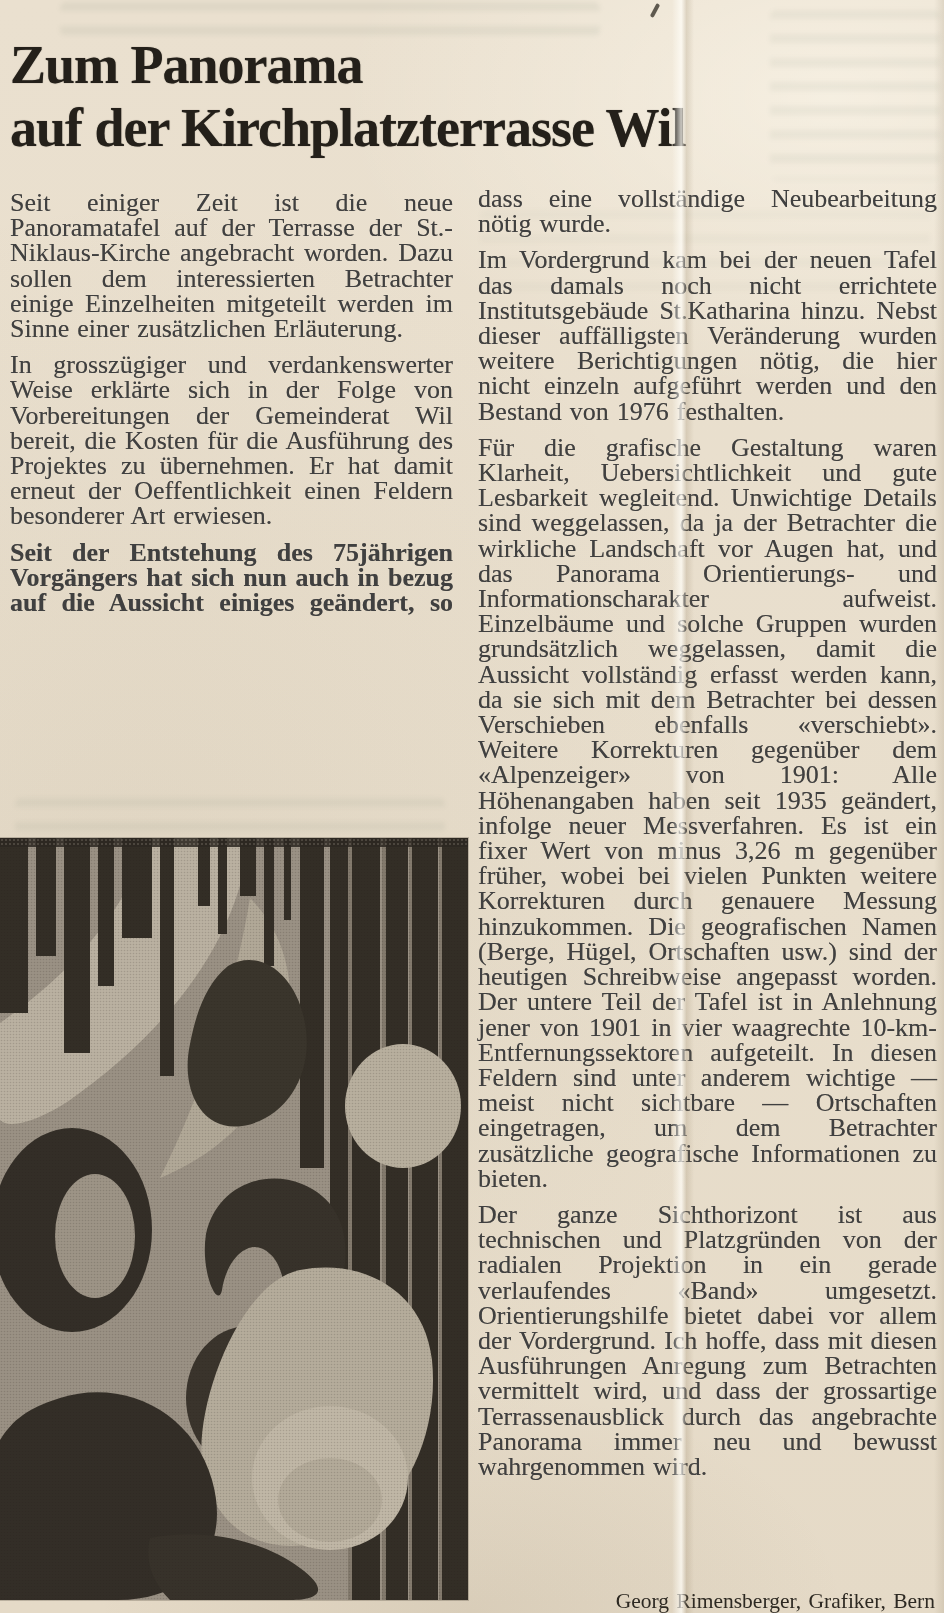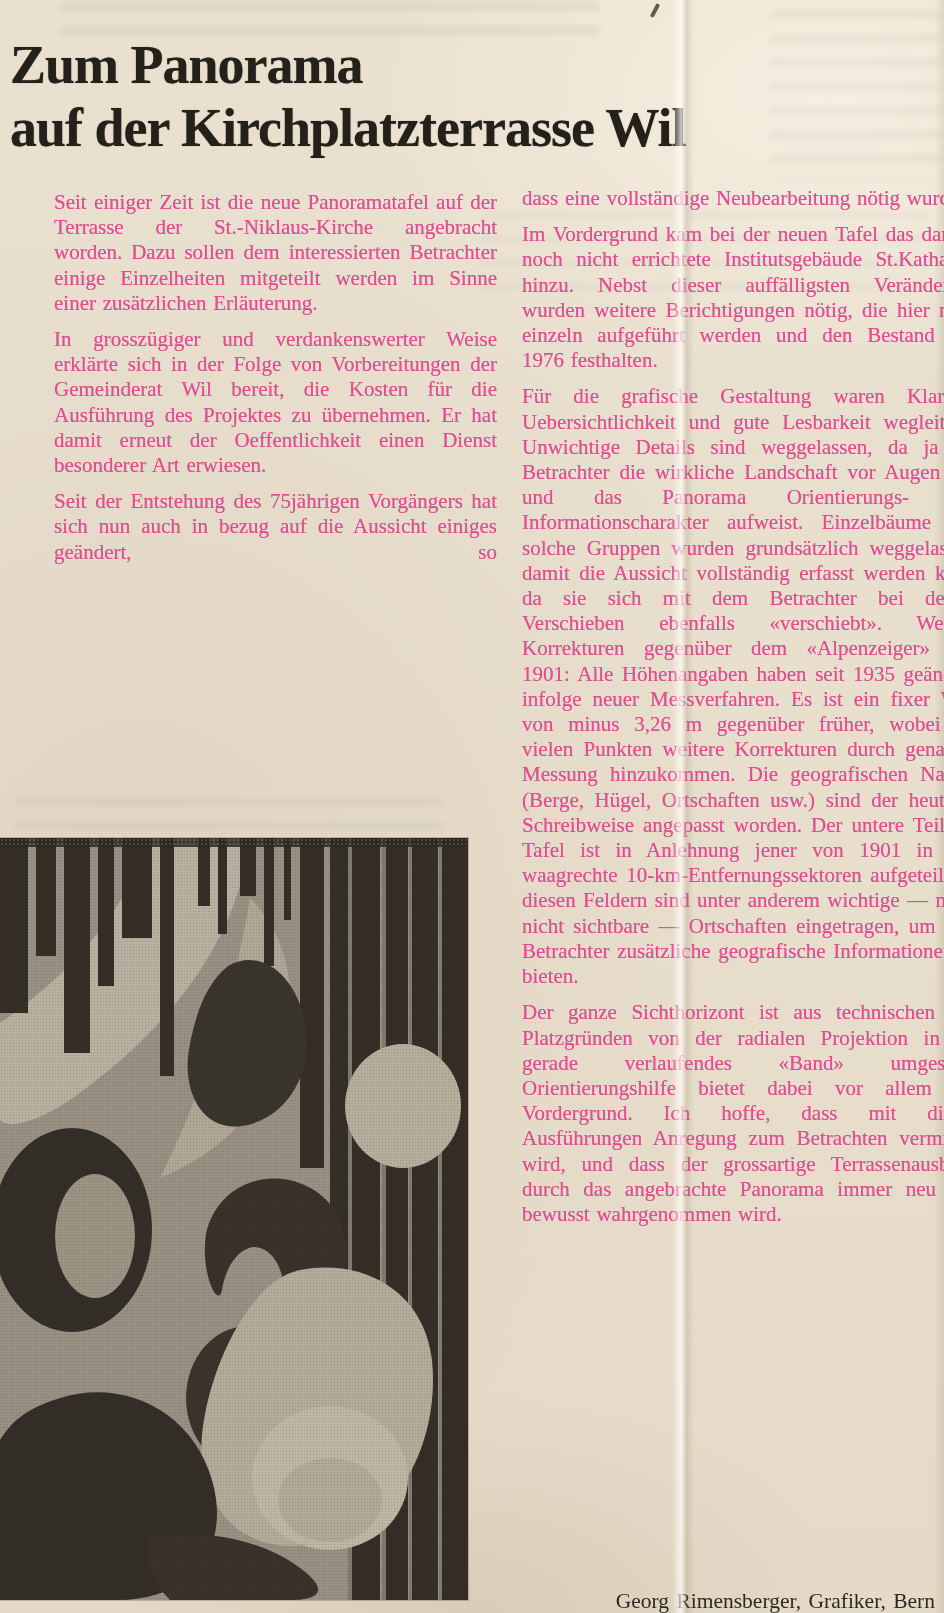--- a/index.html
+++ b/index.html
@@ -35,28 +35,27 @@
     position:absolute; left:10px; top:34px; width:920px;
     font-weight:700; font-size:54px; line-height:63px;
     letter-spacing:-1px; color:#24201a;
     text-shadow:0 0 1px rgba(36,32,26,.55);
     font-family:Liberation Serif, serif;
   }
   .headline span { display:block; }
 
   .col {
     position:absolute;
-    font-size:21px; line-height:25.2px;
+    font-size:26px; line-height:25.2px;
     text-align:justify; word-spacing:1.5px;
-    color:#ec4899;
+    color:#404040;
     text-shadow:0 0 .5px rgba(45,41,34,.4);
-    margin-left:44px;
   }
   .col p { margin-bottom:11px; }
-  .col p.cont { text-align-last:justify; }
+  .col p.cont { text-align-last:justify;font-weight:bold; }
   .col-left  { left:10px;  top:190px; width:443px; }
   .col-right { left:478px; top:186px; width:459px; }
 
   .byline {
     position:absolute; left:478px; top:1589px; width:459px;
     font-size:21.5px; text-align:right; padding-right:2px;
     word-spacing:2px; color:#2d2922;
   }
 
   .photo {
@@ -95,21 +94,21 @@
 
 <div class="top-mark"></div>
 
 <h1 class="headline">
   <span>Zum Panorama</span>
   <span>auf der Kirchplatzterrasse Wil</span>
 </h1>
 
 <div class="col col-left">
   <p>Seit einiger Zeit ist die neue Panoramatafel auf der Terrasse der St.-Niklaus-Kirche angebracht worden. Dazu sollen dem interessierten Betrachter einige Einzelheiten mitgeteilt werden im Sinne einer zusätzlichen Erläuterung.</p>
-  <p>In grosszügiger und verdankenswerter Weise erklärte sich in der Folge von Vorbereitungen der Gemeinderat Wil bereit, die Kosten für die Ausführung des Projektes zu übernehmen. Er hat damit erneut der Oeffentlichkeit einen Dienst besonderer Art erwiesen.</p>
+  <p>In grosszügiger und verdankenswerter Weise erklärte sich in der Folge von Vorbereitungen der Gemeinderat Wil bereit, die Kosten für die Ausführung des Projektes zu übernehmen. Er hat damit erneut der Oeffentlichkeit einen Feldern besonderer Art erwiesen.</p>
   <p class="cont">Seit der Entstehung des 75jährigen Vorgängers hat sich nun auch in bezug auf die Aussicht einiges geändert, so</p>
 </div>
 
 <div class="col col-right">
   <p>dass eine vollständige Neubearbeitung nötig wurde.</p>
   <p>Im Vordergrund kam bei der neuen Tafel das damals noch nicht errichtete Institutsgebäude St.Katharina hinzu. Nebst dieser auffälligsten Veränderung wurden weitere Berichtigungen nötig, die hier nicht einzeln aufgeführt werden und den Bestand von 1976 festhalten.</p>
   <p>Für die grafische Gestaltung waren Klarheit, Uebersichtlichkeit und gute Lesbarkeit wegleitend. Unwichtige Details sind weggelassen, da ja der Betrachter die wirkliche Landschaft vor Augen hat, und das Panorama Orientierungs- und Informationscharakter aufweist. Einzelbäume und solche Gruppen wurden grundsätzlich weggelassen, damit die Aussicht vollständig erfasst werden kann, da sie sich mit dem Betrachter bei dessen Verschieben ebenfalls «verschiebt». Weitere Korrekturen gegenüber dem «Alpenzeiger» von 1901: Alle Höhenangaben haben seit 1935 geändert, infolge neuer Messverfahren. Es ist ein fixer Wert von minus 3,26 m gegenüber früher, wobei bei vielen Punkten weitere Korrekturen durch genauere Messung hinzukommen. Die geografischen Namen (Berge, Hügel, Ortschaften usw.) sind der heutigen Schreibweise angepasst worden. Der untere Teil der Tafel ist in Anlehnung jener von 1901 in vier waagrechte 10-km-Entfernungssektoren aufgeteilt. In diesen Feldern sind unter anderem wichtige — meist nicht sichtbare — Ortschaften eingetragen, um dem Betrachter zusätzliche geografische Informationen zu bieten.</p>
   <p>Der ganze Sichthorizont ist aus technischen und Platzgründen von der radialen Projektion in ein gerade verlaufendes «Band» umgesetzt. Orientierungshilfe bietet dabei vor allem der Vordergrund. Ich hoffe, dass mit diesen Ausführungen Anregung zum Betrachten vermittelt wird, und dass der grossartige Terrassenausblick durch das angebrachte Panorama immer neu und bewusst wahrgenommen wird.</p>
 </div>
 

